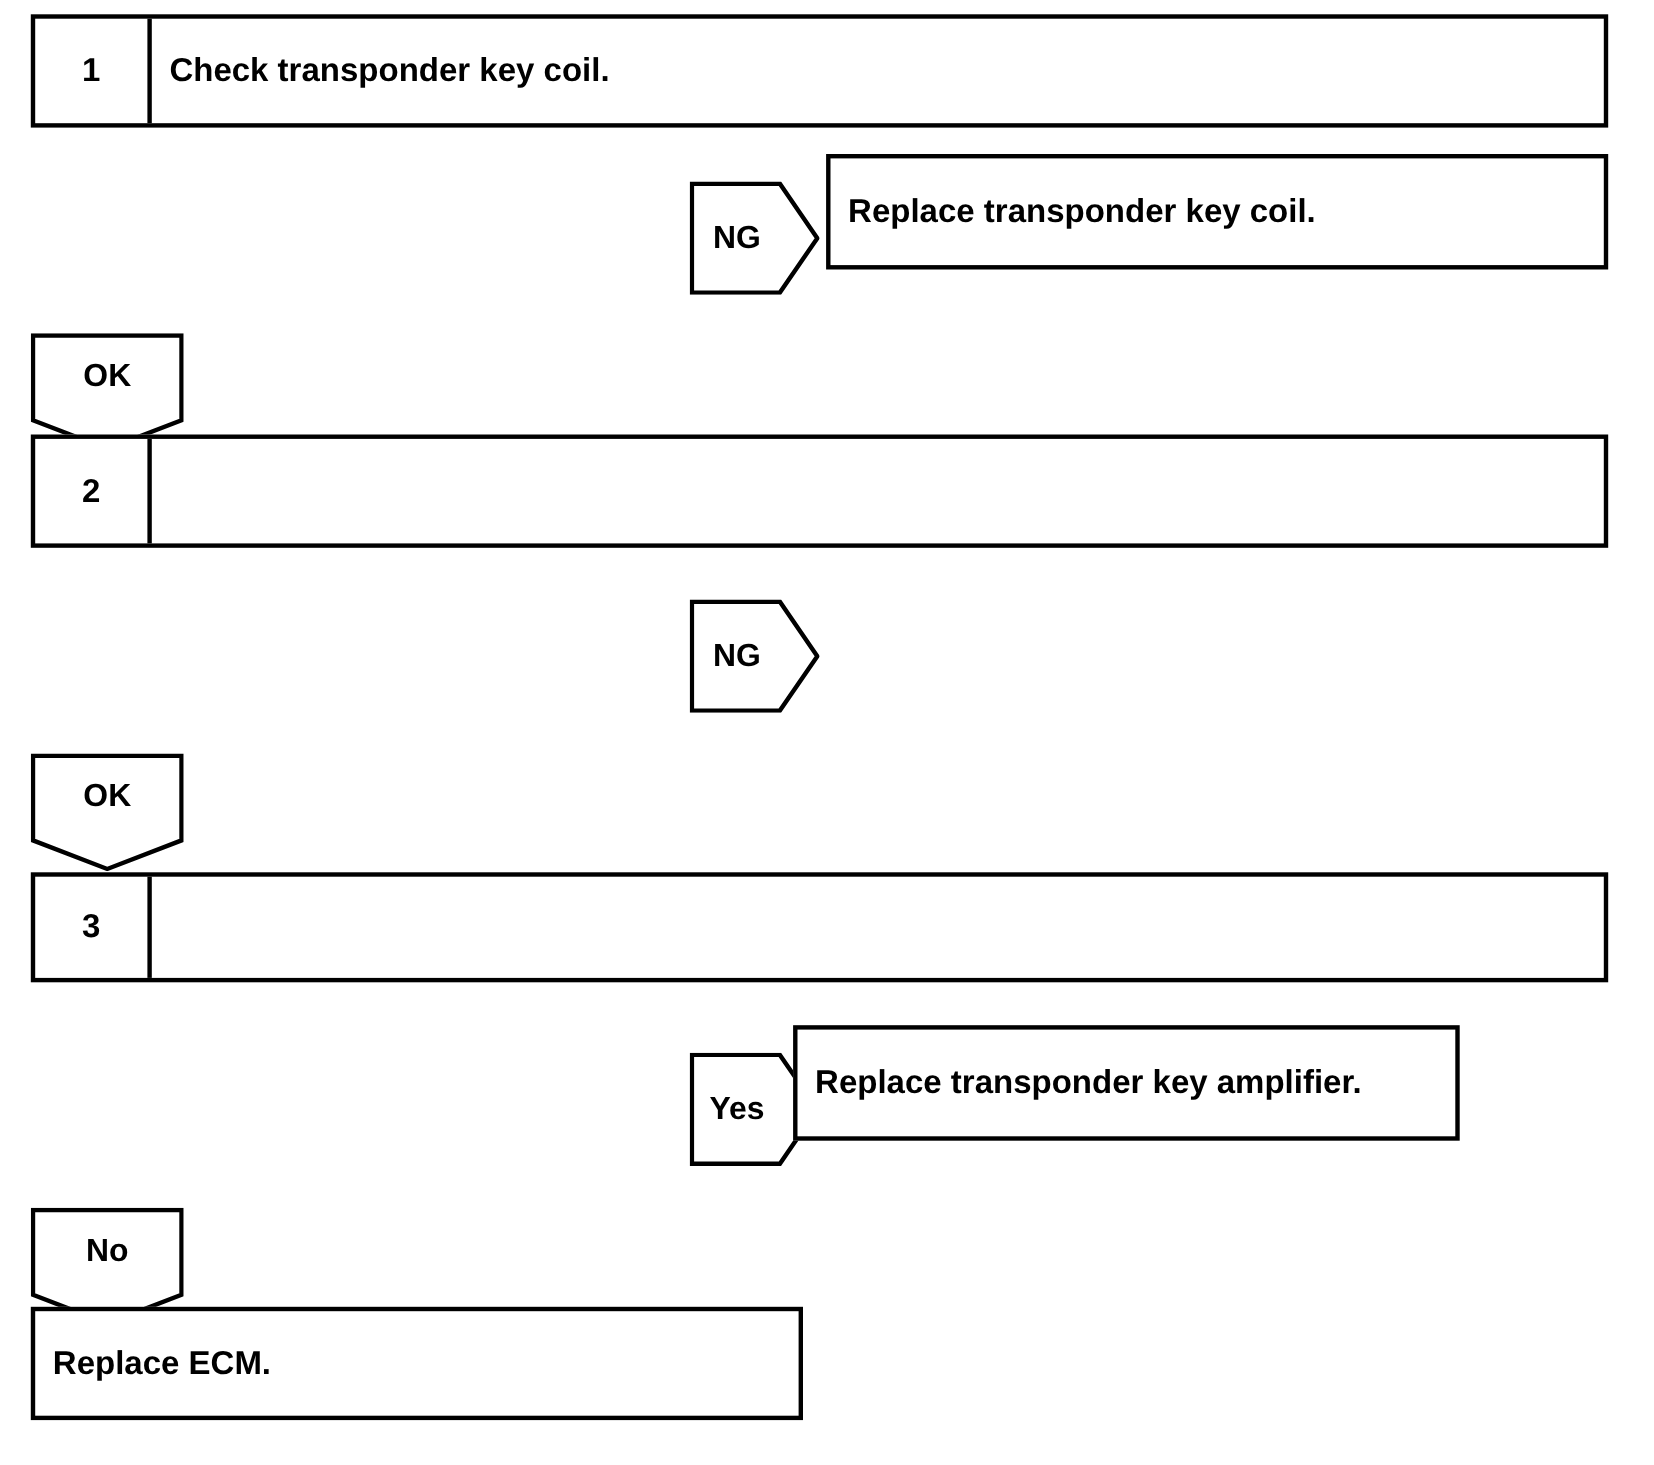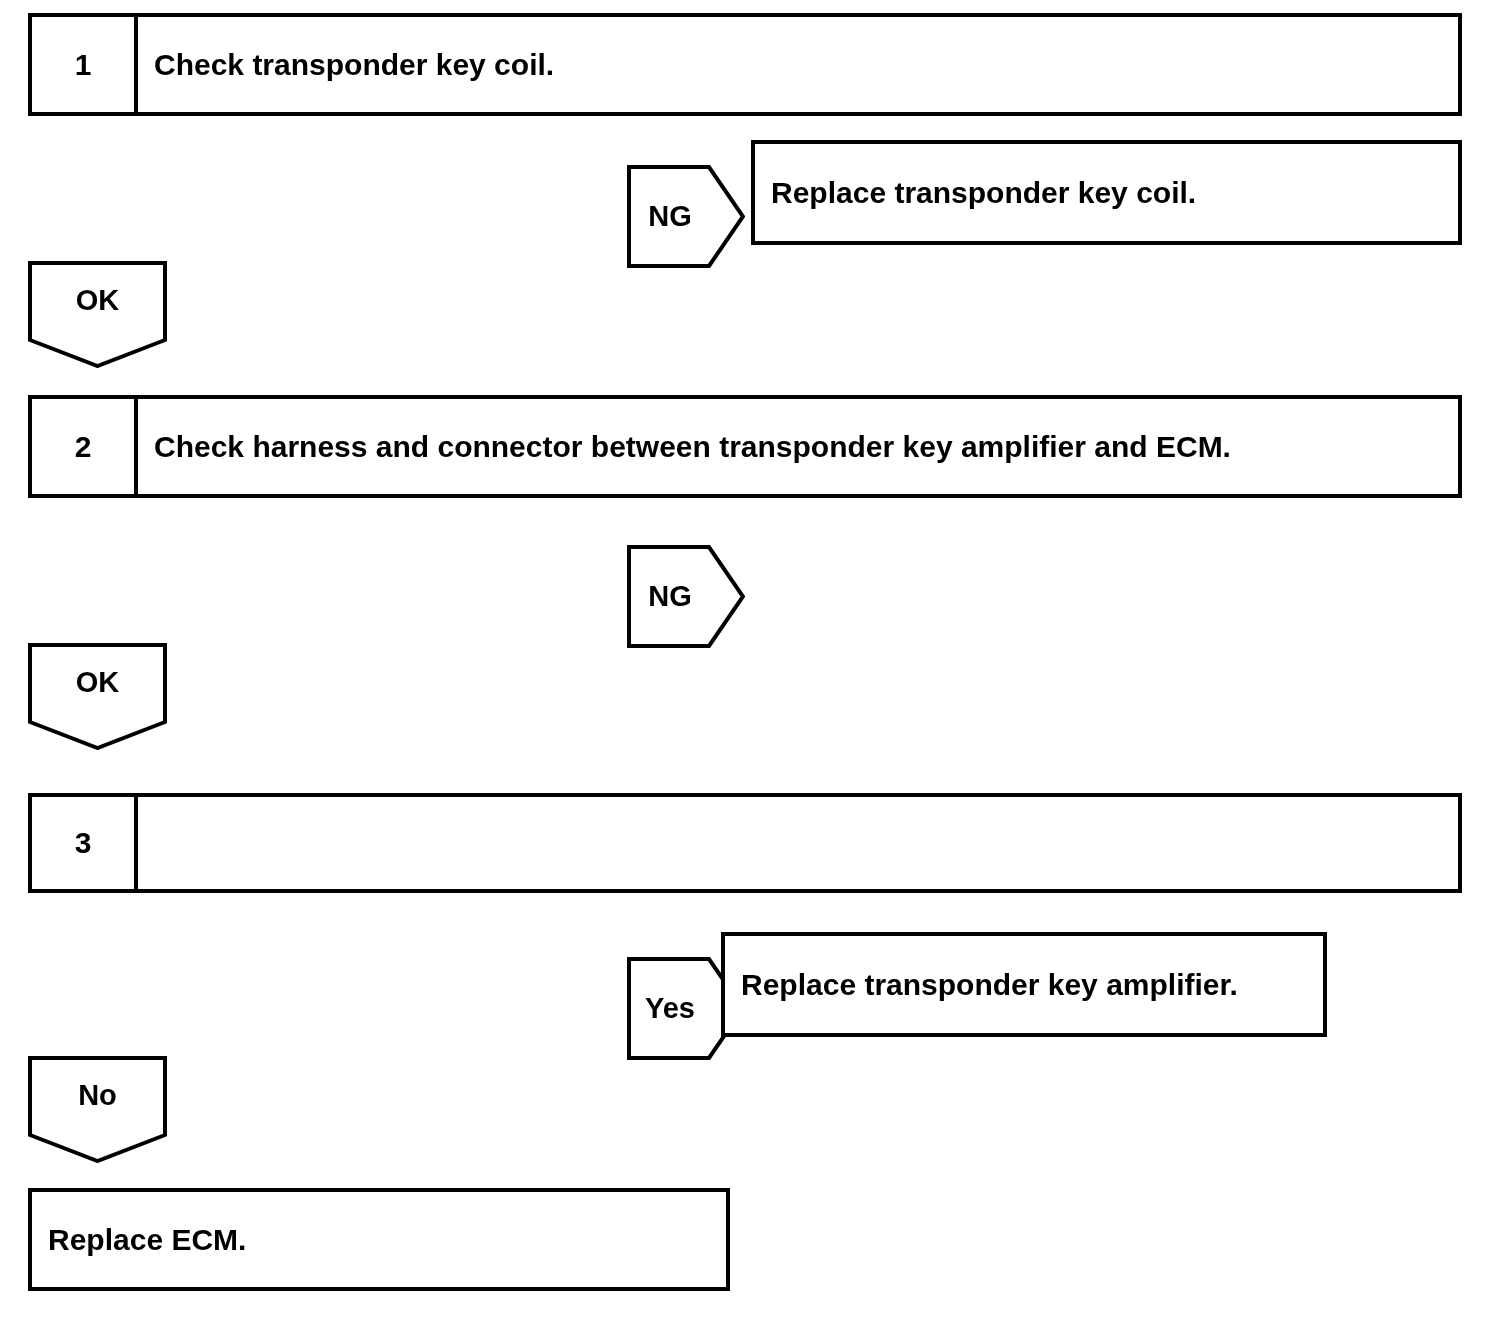--- a/index.html
+++ b/index.html
@@ -85,20 +85,21 @@
     align-items: center;
     justify-content: center;
     font-size: 29px;
     font-weight: bold;
     color: #000000;
   }
 
   
   .pentagon-down {
     position: absolute;
+    margin-top: 42px;
   }
   .pentagon-down svg {
     display: block;
   }
   .pentagon-down .label {
     position: absolute;
     left: 0;
     top: 6px;
     width: 100%;
     height: 66px;
@@ -131,21 +132,20 @@
 
   <div class="pentagon-down" style="left:28px; top:261px; width:139px; height:107px;">
     <svg width="139" height="107" viewBox="0 0 139 107">
       <polygon points="2,2 137,2 137,79 69.5,105 2,79" fill="#ffffff" stroke="#000000" stroke-width="4" stroke-linejoin="miter"></polygon>
     </svg>
     <div class="label">OK</div>
   </div>
 
   <div class="step-box" style="left:28px; top:395px; width:1434px; height:103px;">
     <div class="step-num">2</div>
-    <div class="step-text">Check harness and connector between transponder key amplifier and ECM.</div>
   </div>
 
   <div class="chevron-right" style="left:627px; top:521px; width:118px; height:103px;">
     <svg width="118" height="103" viewBox="0 0 118 103">
       <polygon points="2,2 82,2 116,51.5 82,101 2,101" fill="#ffffff" stroke="#000000" stroke-width="4" stroke-linejoin="miter"></polygon>
     </svg>
     <div class="label">NG</div>
   </div>
 
 

